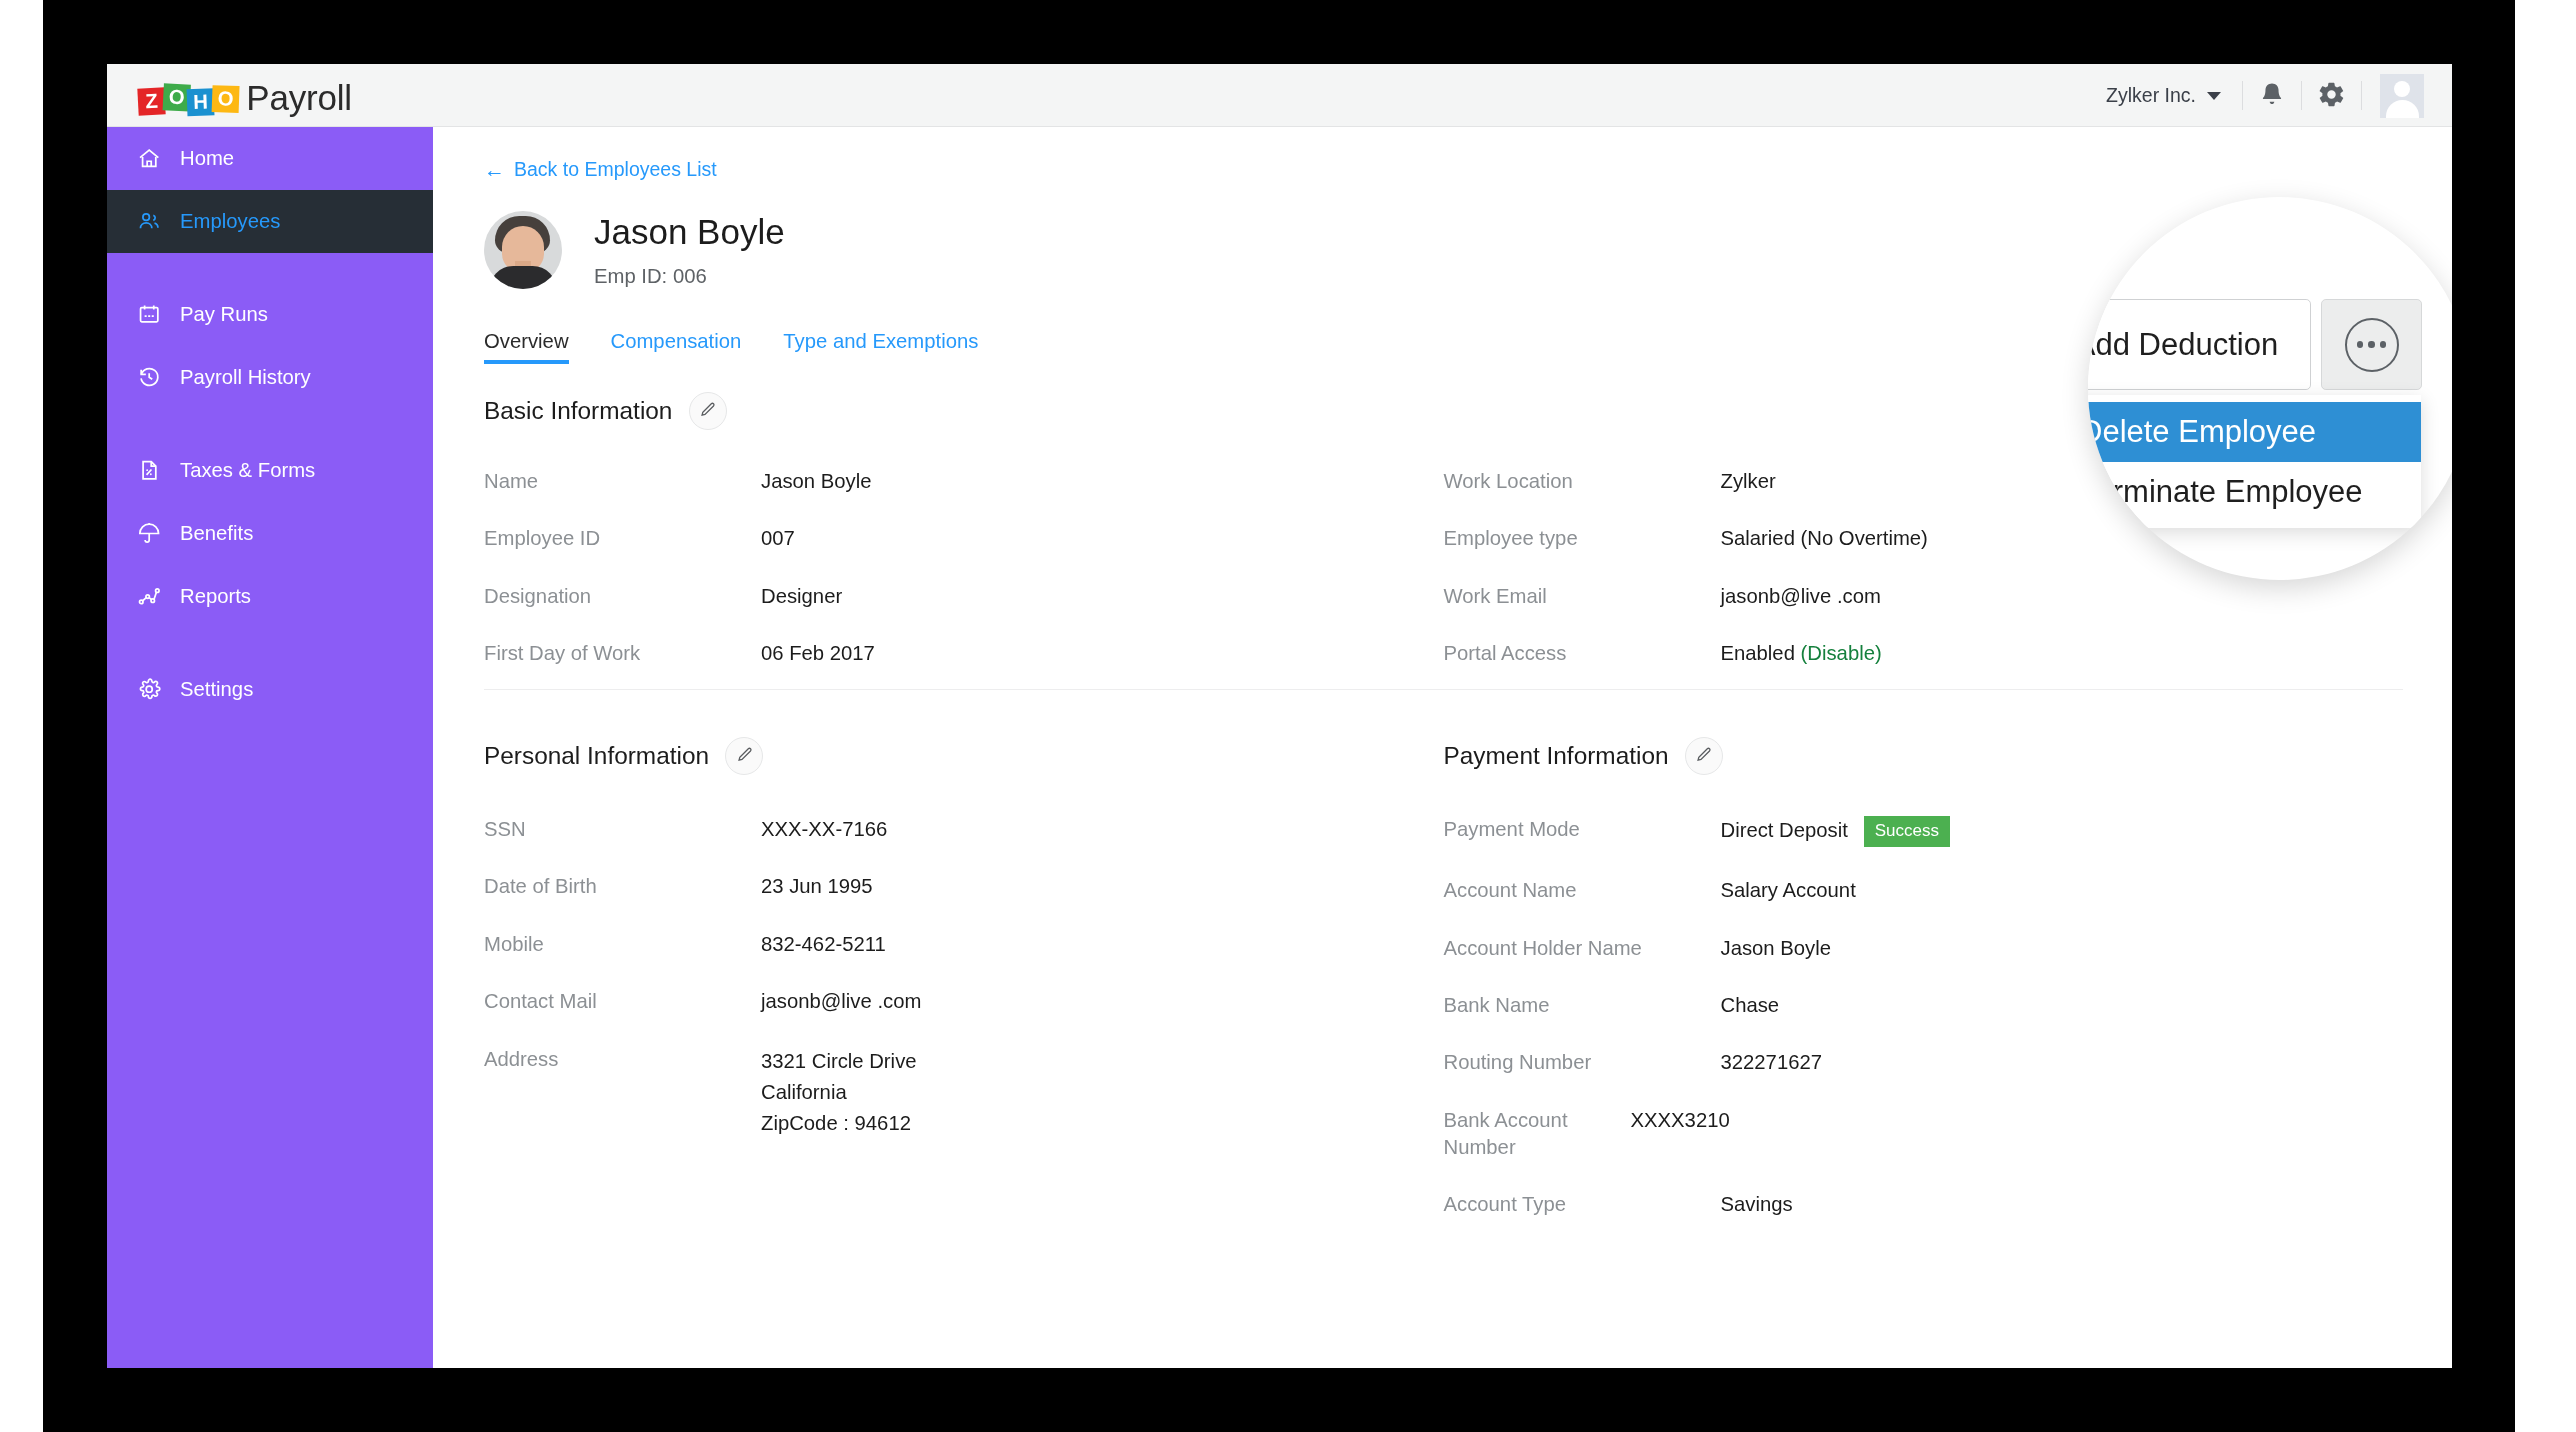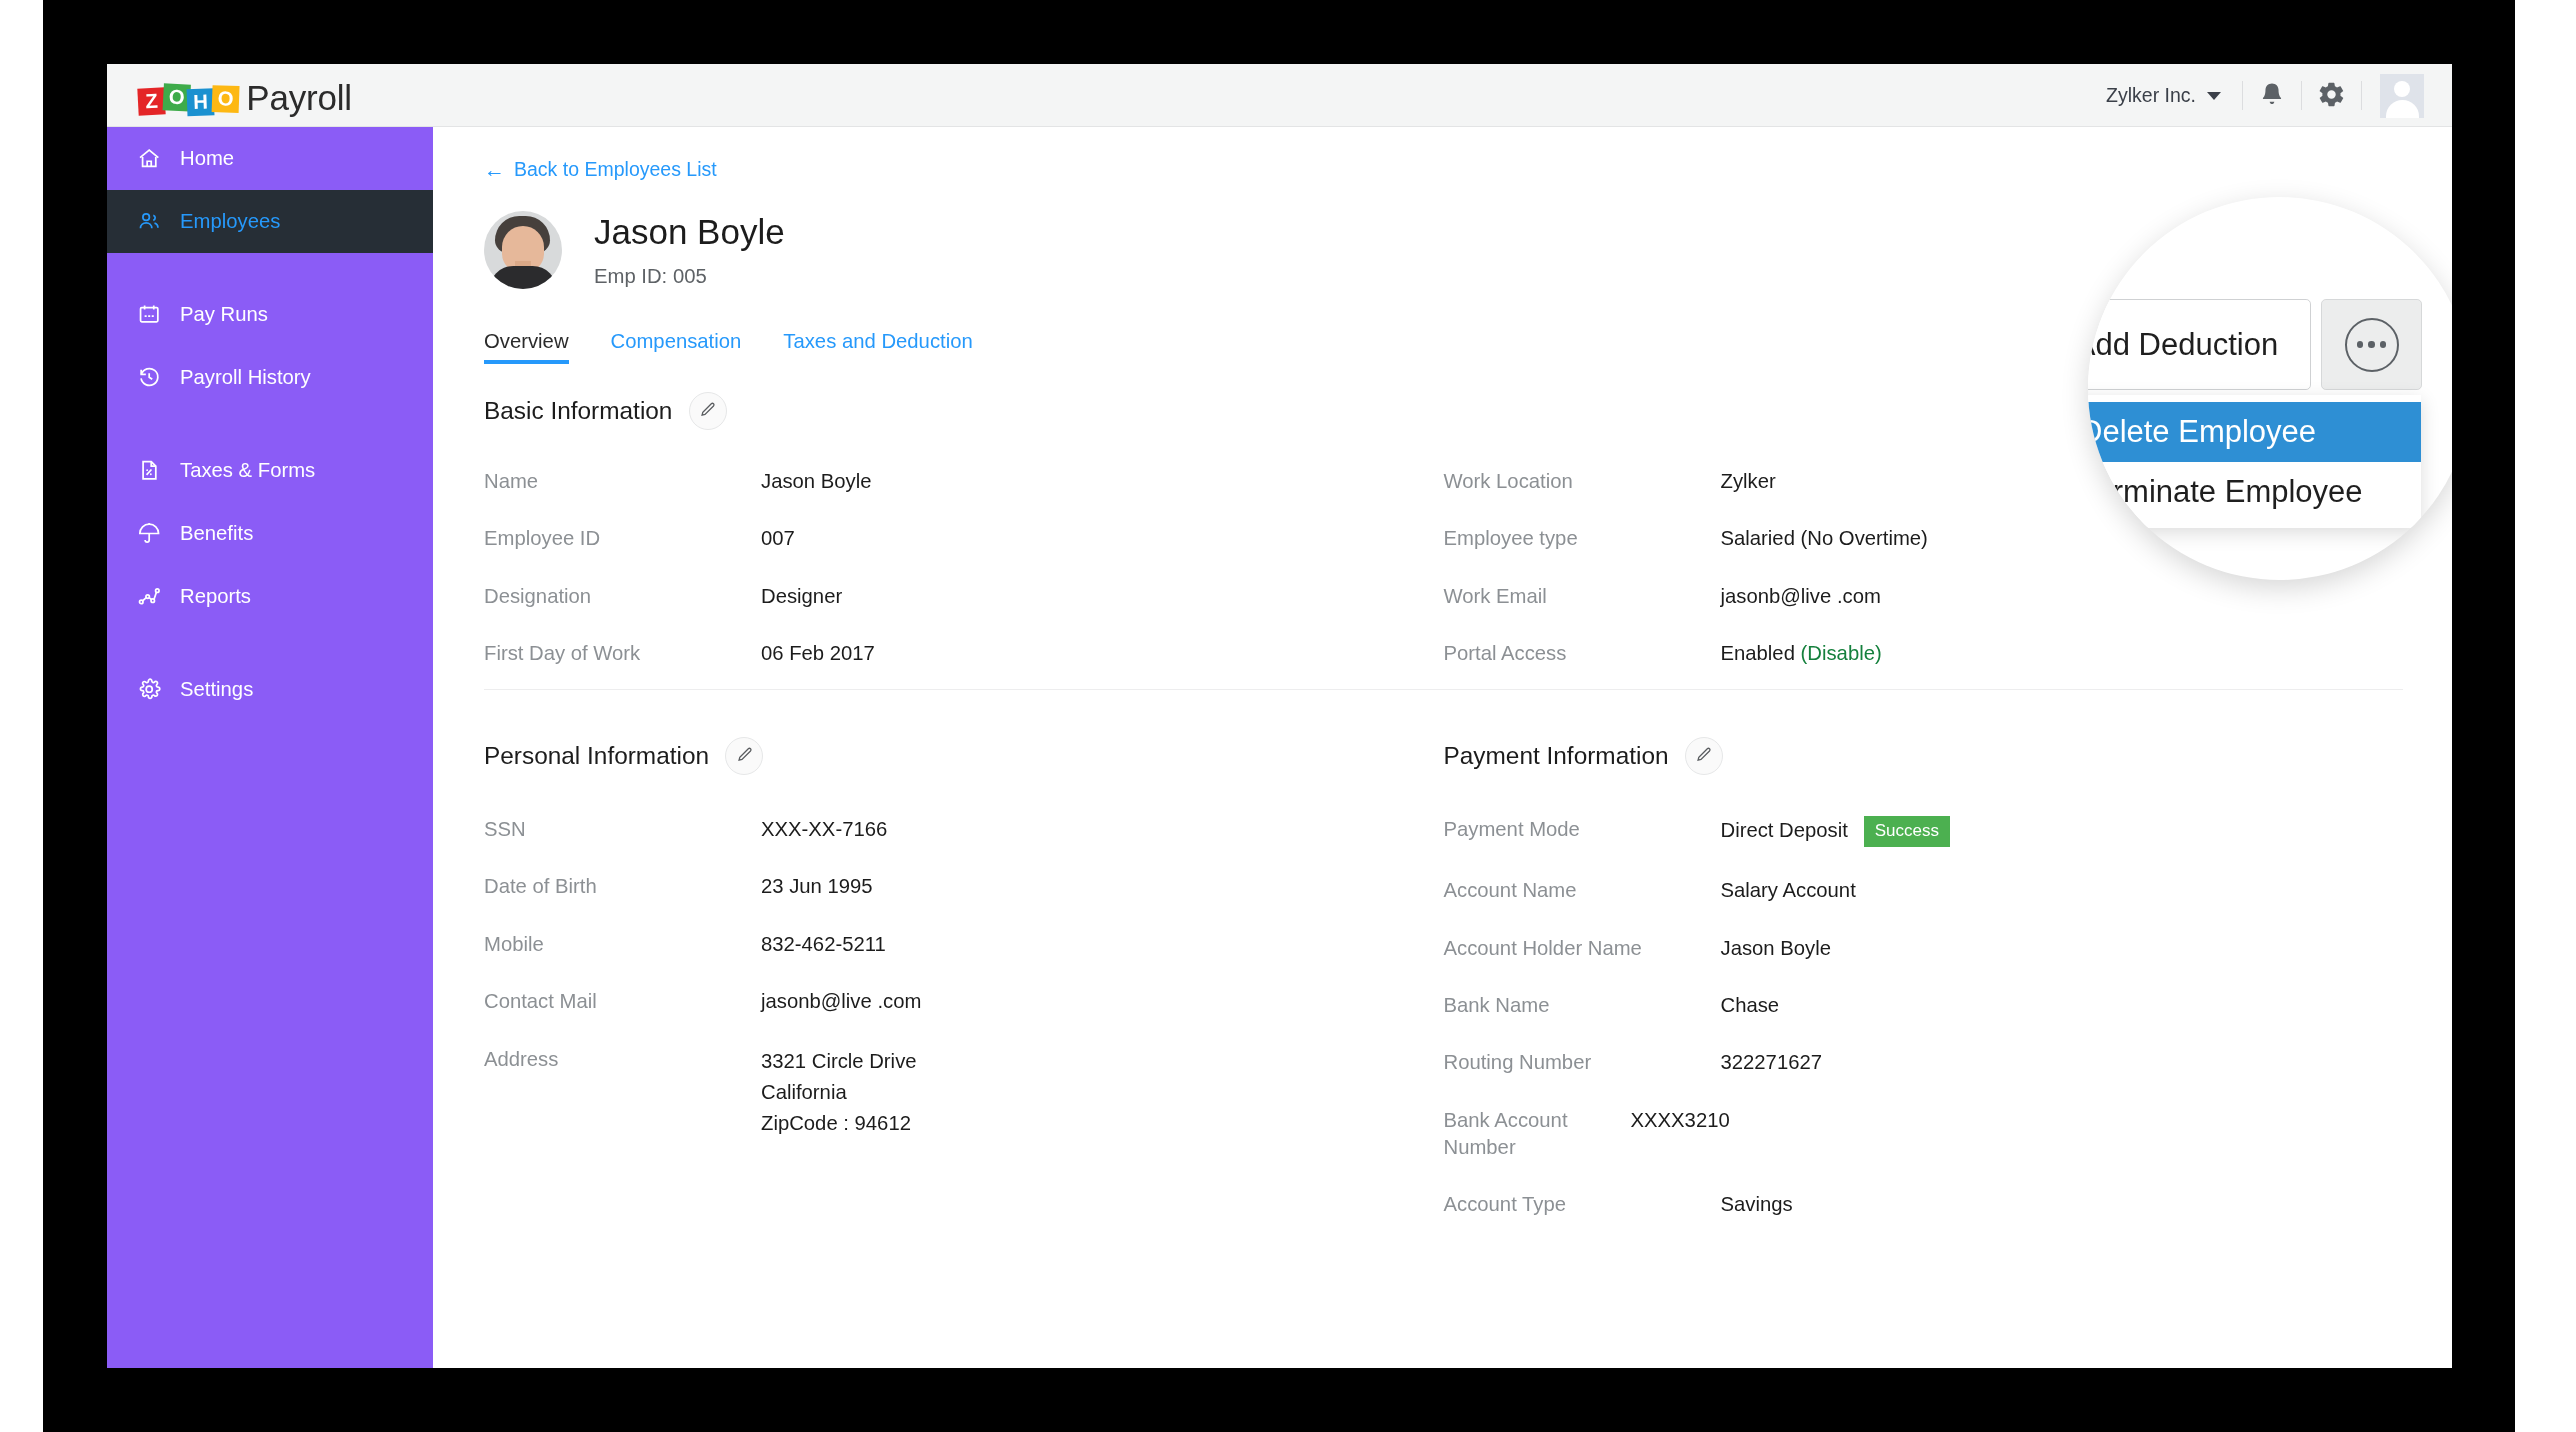--- a/index.html
+++ b/index.html
@@ -256,28 +256,28 @@
 
       <div id="emp-head">
         <div id="emp-photo">
           <span class="ph-hair"></span>
           <span class="ph-face"></span>
           <span class="ph-neck"></span>
           <span class="ph-shirt"></span>
         </div>
         <div>
           <h1 id="emp-name">Jason Boyle</h1>
-          <div id="emp-id">Emp ID: 005</div>
+          <div id="emp-id">Emp ID: 006</div>
         </div>
       </div>
 
       <div id="tabs">
         <div class="tab active">Overview</div>
         <div class="tab">Compensation</div>
-        <div class="tab">Taxes and Deduction</div>
+        <div class="tab">Type and Exemptions</div>
       </div>
 
       <div id="actions">
         <div class="abtn">Add Benefit</div>
         <div class="abtn more">
           <span class="dots-circle">
               <i></i>
               <i></i>
               <i></i>
             </span>

